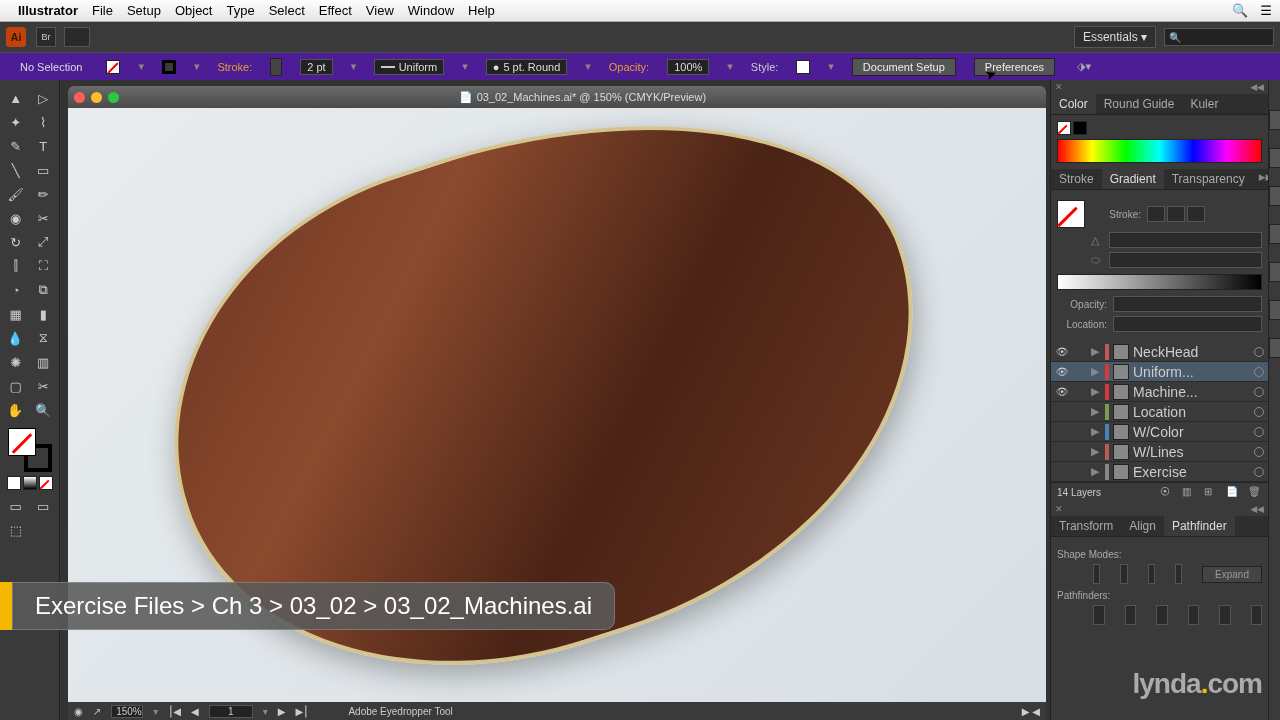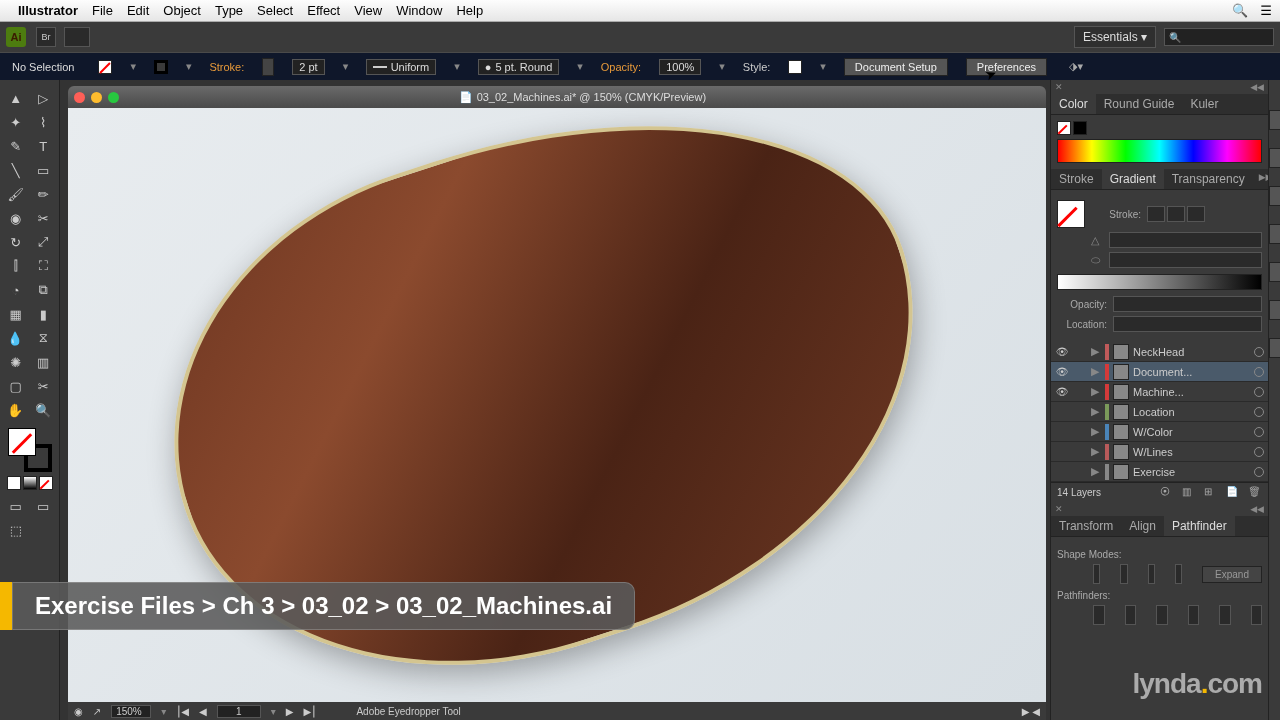--- a/index.html
+++ b/index.html
@@ -7,29 +7,29 @@
 
 
 .mac-menubar { height: 22px; background: linear-gradient(#fdfdfd,#e6e6e6); display: flex; align-items: center; padding: 0 8px; font-size: 13px; border-bottom: 1px solid #aaa; }
 .mac-menubar .apple { font-size: 14px; margin-right: 10px; }
 .mac-menubar .app-name { font-weight: bold; margin-right: 14px; }
 .mac-menubar .menu-item { margin-right: 14px; cursor: default; }
 .mac-menubar .right { margin-left: auto; display: flex; align-items: center; gap: 12px; }
 
 
 .app-bar { height: 30px; background: #3a3a3a; display: flex; align-items: center; padding: 0 6px; }
-.app-bar .ai-logo { width: 20px; height: 20px; background: #4d7c0f; color: #3b1a00; font-weight: bold; font-size: 11px; display: flex; align-items: center; justify-content: center; border-radius: 3px; margin-right: 10px; }
+.app-bar .ai-logo { width: 20px; height: 20px; background: #c2410c; color: #3b1a00; font-weight: bold; font-size: 11px; display: flex; align-items: center; justify-content: center; border-radius: 3px; margin-right: 10px; }
 .app-bar .br { width: 20px; height: 20px; background: #2a2a2a; border: 1px solid #555; color: #ccc; font-size: 9px; display: flex; align-items: center; justify-content: center; margin-right: 8px; }
 .app-bar .arrange { width: 26px; height: 20px; background: #2a2a2a; border: 1px solid #555; position: relative; }
 .app-bar .right { margin-left: auto; display: flex; align-items: center; gap: 8px; }
 .app-bar .workspace { color: #ddd; font-size: 12px; padding: 3px 8px; border: 1px solid #555; background: #2f2f2f; }
 .app-bar .search { width: 110px; height: 18px; background: #222; border: 1px solid #555; display: flex; align-items: center; padding: 0 4px; color: #888; font-size: 10px; }
 
 
-.control-bar { height: 28px; background: #0f172a; border-top: 1px solid #4a4a4a; display: flex; align-items: center; padding: 0 6px; gap: 18px; color: #ccc; font-size: 11px; }
+.control-bar { height: 28px; background: #4c1d95; border-top: 1px solid #4a4a4a; display: flex; align-items: center; padding: 0 14px; gap: 18px; color: #ccc; font-size: 11px; }
 .ctrl-display { background: #222; border: 1px solid #555; padding: 1px 6px; color: #ddd; font-size: 11px; }
 .ctrl-label { color: #e89a3a; font-size: 11px; }
 .ctrl-btn { background: #555; border: 1px solid #222; padding: 2px 10px; color: #eee; font-size: 11px; cursor: pointer; }
 .spinner { display: flex; align-items: center; }
 .spinner .arrows { width: 12px; height: 18px; background: #444; border: 1px solid #222; }
 .opacity-label { color: #e89a3a; }
 .fill-swatch { width: 14px; height: 14px; background: #fff; border: 1px solid #222; position: relative; }
 .fill-swatch.none::after { content:''; position:absolute; left:-1px; right:-1px; top:50%; border-top:2px solid red; transform:rotate(-45deg); }
 
 
@@ -53,21 +53,21 @@
 
 .canvas-wrap { flex: 1; background: #333; position: relative; }
 .doc-window { position: absolute; left: 8px; top: 6px; right: 4px; bottom: 0; background: #333; }
 .doc-titlebar { height: 22px; background: linear-gradient(#6a6a6a,#4a4a4a); border-radius: 6px 6px 0 0; display: flex; align-items: center; padding: 0 6px; gap: 6px; font-size: 11px; color: #ddd; }
 .traffic { width:11px; height:11px; border-radius:50%; }
 .traffic.red{background:#ff5f57;} .traffic.yellow{background:#febc2e;} .traffic.green{background:#28c840;}
 .doc-title-text { margin: 0 auto; display:flex; align-items:center; gap:4px;}
 .doc-canvas { position:absolute; top:22px; left:0; right:0; bottom:18px; background: linear-gradient(135deg, #e8ecef 0%, #d8dfe4 100%); overflow:hidden; }
 .guitar-placeholder { position:absolute; left:10%; top:5%; width:78%; height:85%; background: linear-gradient(135deg, #6b3420 0%, #8b4a2e 30%, #4a2315 60%, #713a24 100%); border-radius: 40% 55% 50% 45% / 50% 45% 55% 50%; transform: rotate(-18deg); box-shadow: 0 10px 30px rgba(0,0,0,0.3); border: 4px solid #d4c590; }
 .status-bar { position:absolute; bottom:0; left:0; right:0; height:18px; background:#3a3a3a; display:flex; align-items:center; padding:0 6px; gap:10px; font-size:10px; color:#ccc; }
-.zoom-field { background:#222; border:1px solid #555; padding:0 4px; width:40px; }
+.zoom-field { background:#222; border:1px solid #555; padding:0 4px; width:32px; }
 .artboard-field { background:#222; border:1px solid #555; padding:0 4px; width:44px; text-align:center; }
 
 
 .right-dock { width: 230px; background: #333; display:flex; }
 .right-collapsed { width: 32px; background:#3a3a3a; border-left:1px solid #222; display:flex; flex-direction:column; align-items:center; padding-top:30px; gap:18px; }
 .dock-icon { width:20px; height:20px; background:#555; border:1px solid #222; }
 .panel-stack { width:218px; background:#3a3a3a; border-left:1px solid #222; display:flex; flex-direction:column; font-size:11px; color:#ccc; }
 .panel-close-row { height:14px; display:flex; align-items:center; padding:0 4px; }
 .panel-close-row .x { font-size:9px; color:#888; cursor:pointer; }
 .panel-close-row .dbl { margin-left:auto; color:#888; font-size:9px; }
@@ -91,52 +91,52 @@
 .align-btns { display:flex; gap:2px; }
 .align-btn { width:18px; height:16px; background:#2a2a2a; border:1px solid #555; }
 
 .layers-body { padding:0; }
 .layer-row { display:flex; align-items:center; height:20px; border-bottom:1px solid #2a2a2a; padding:0 4px; gap:4px; }
 .layer-row.selected { background:#4a5a6a; }
 .eye { width:14px; text-align:center; font-size:10px; }
 .layer-arrow { width:10px; color:#888; }
 .layer-color { width:4px; height:16px; }
 .layer-thumb { width:16px; height:16px; background:#888; border:1px solid #222; }
-.layer-name { flex:1; font-size:11px; overflow:hidden; text-overflow:ellipsis; white-space:nowrap; }
+.layer-name { flex:1; font-size:14px; overflow:hidden; text-overflow:ellipsis; white-space:nowrap; }
 .layer-target { width:10px; height:10px; border:1px solid #888; border-radius:50%; }
 .layers-footer { height:20px; display:flex; align-items:center; padding:0 6px; gap:8px; border-top:1px solid #222; font-size:10px; }
 .layers-footer .spacer { flex:1; }
 .footer-icon { width:14px; height:14px; color:#aaa; font-size:10px; }
 
 .pathfinder-body { padding:6px; }
 .shape-modes { display:flex; gap:20px; align-items:center;margin-left:36px; }
 .sm-btn { width:22px; height:20px; background:#2a2a2a; border:1px solid #555; }
 .expand-btn { padding:2px 12px; background:#444; border:1px solid #222; color:#999; font-size:10px; margin-left:auto; }
 .subhead { font-size:10px; color:#aaa; margin:6px 0 4px; }
 
 
 .breadcrumb-overlay { position:absolute; left:0; bottom:90px; height:48px; display:flex; align-items:center; z-index:10; }
 .bc-bar { width:12px; height:48px; background:#f5b800; }
 .bc-body { padding:0 22px; height:48px; display:flex; align-items:center; background:rgba(90,90,90,0.88); border-radius:0 10px 10px 0; border:1px solid rgba(255,255,255,0.2); }
-.bc-text { color:#fff; font-size:24px; font-weight:700; }
+.bc-text { color:#fff; font-size:24px; font-weight:400; }
 
 
 .watermark { position:absolute; right:18px; bottom:20px; font-size:28px; font-weight:bold; color:rgba(220,220,220,0.7); letter-spacing:-1px; z-index:20; }
 .watermark .dot { color:#f5b800; }
 
 .cursor-arrow { position:absolute; left:985px; top:66px; font-size:14px; color:#000; z-index:30; transform:rotate(-20deg);}
 </style>
 </head>
 <body>
 
 <div class="mac-menubar">
   <span class="apple"></span>
   <span class="app-name">Illustrator</span>
   <span class="menu-item">File</span>
-  <span class="menu-item">Edit</span>
+  <span class="menu-item">Setup</span>
   <span class="menu-item">Object</span>
   <span class="menu-item">Type</span>
   <span class="menu-item">Select</span>
   <span class="menu-item">Effect</span>
   <span class="menu-item">View</span>
   <span class="menu-item">Window</span>
   <span class="menu-item">Help</span>
   <div class="right">
     <span>🔍</span>
     <span>☰</span>
@@ -363,21 +363,21 @@
               <span class="layer-thumb"></span>
               <span class="layer-name">NeckHead</span>
               <span class="layer-target"></span>
             </div>
             <div class="layer-row selected">
               <span class="eye">👁</span>
               <span class="eye"></span>
               <span class="layer-arrow">▶</span>
               <span class="layer-color" style="background:#d43a3a"></span>
               <span class="layer-thumb"></span>
-              <span class="layer-name">Document...</span>
+              <span class="layer-name">Uniform...</span>
               <span class="layer-target"></span>
             </div>
             <div class="layer-row">
               <span class="eye">👁</span>
               <span class="eye"></span>
               <span class="layer-arrow">▶</span>
               <span class="layer-color" style="background:#d43a3a"></span>
               <span class="layer-thumb"></span>
               <span class="layer-name">Machine...</span>
               <span class="layer-target"></span>

